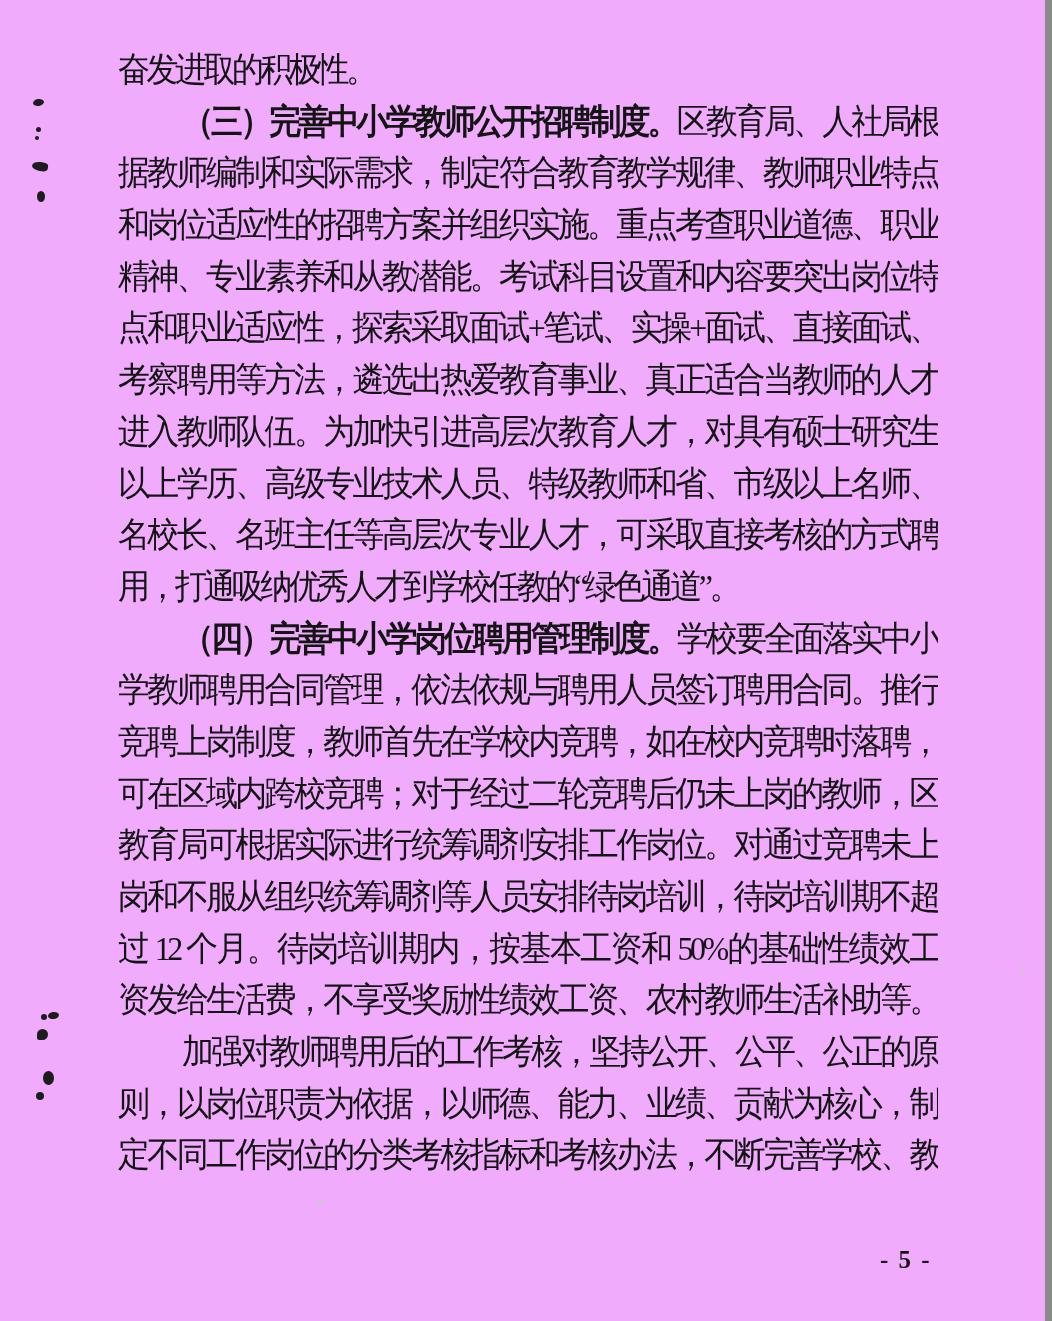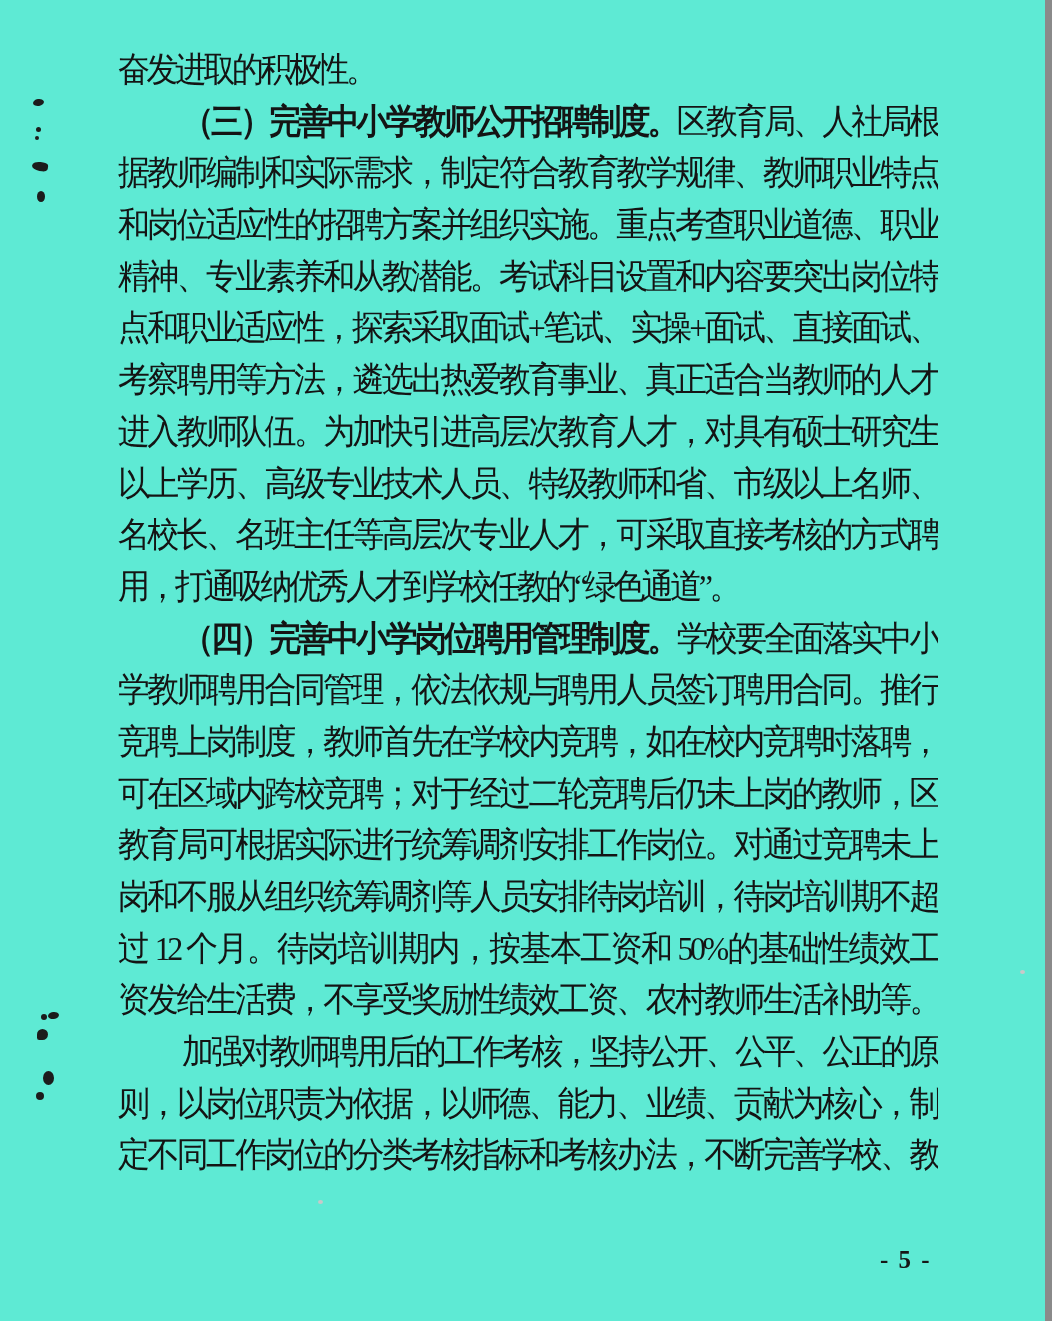--- a/index.html
+++ b/index.html
@@ -1,21 +1,21 @@
 <!DOCTYPE html>
 <html><head>
 <meta charset="utf-8">
 <style>
   * { margin: 0; padding: 0; box-sizing: border-box; }
   html, body { background: #e9e9e9; }
   .page {
     position: relative;
     width: 1052px;
     height: 1321px;
-    background: #5eead4;
+    background: #f0abfc;
     overflow: hidden;
     font-family: "Liberation Serif", "DejaVu Serif", serif;
     color: #141414;
   }
   .scan-edge-right {
     position: absolute;
     top: 0;
     right: 0;
     width: 7px;
     height: 1321px;

